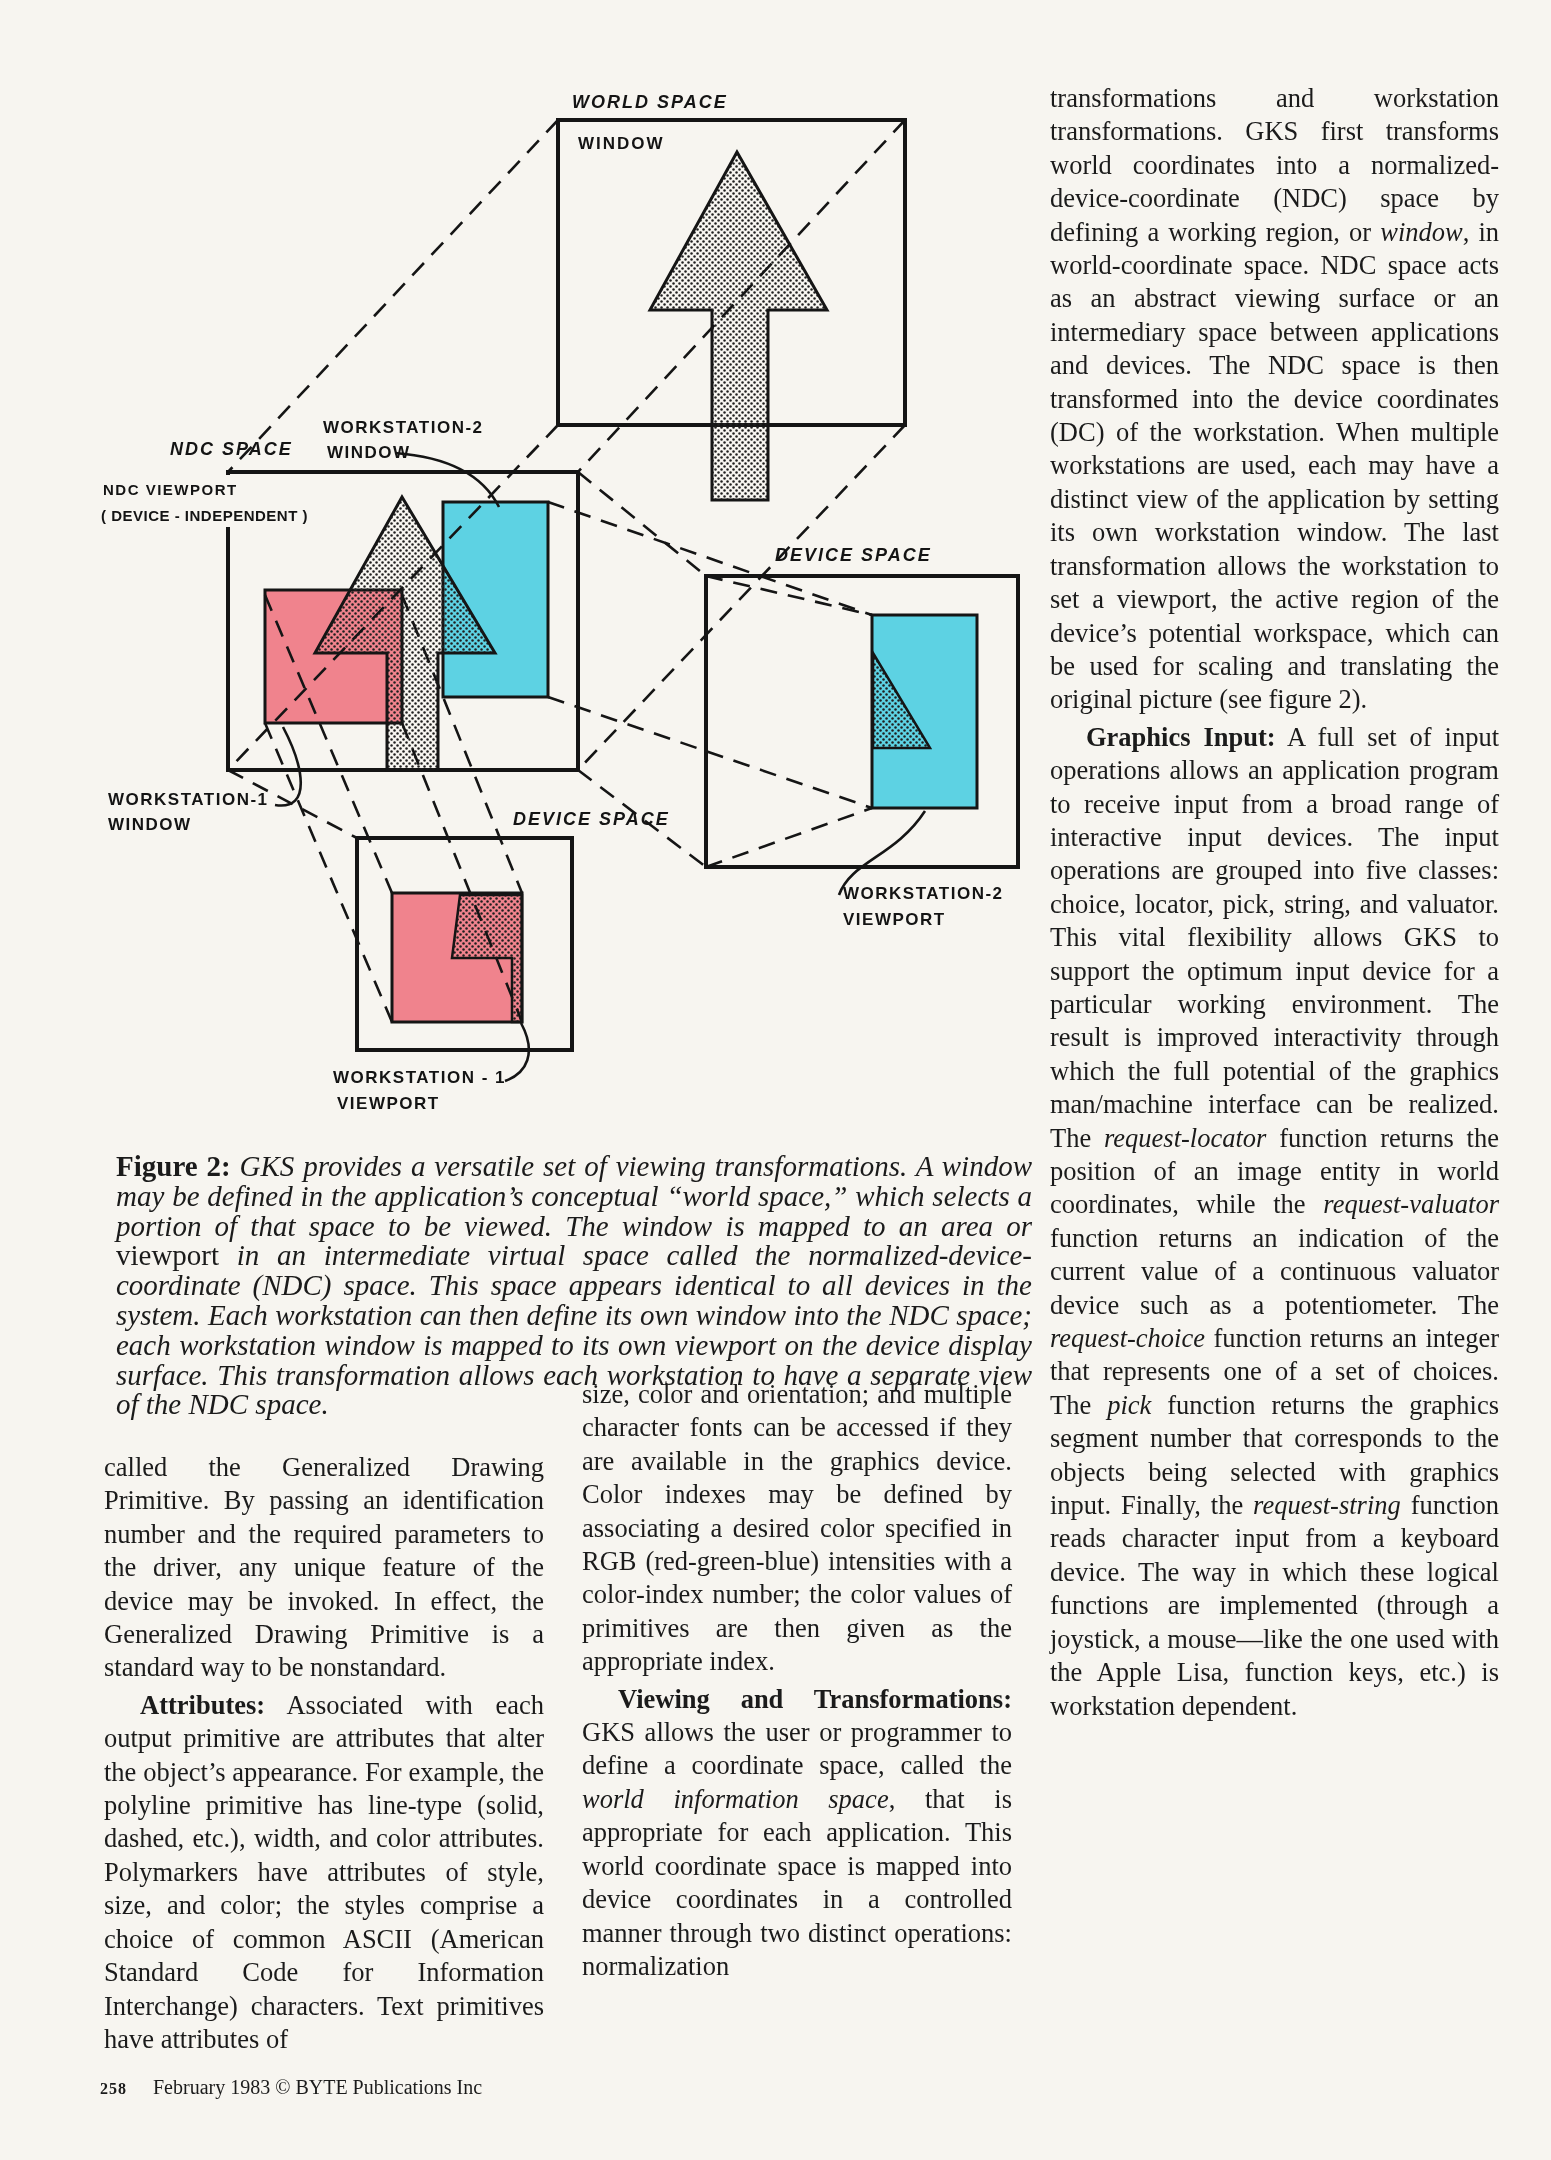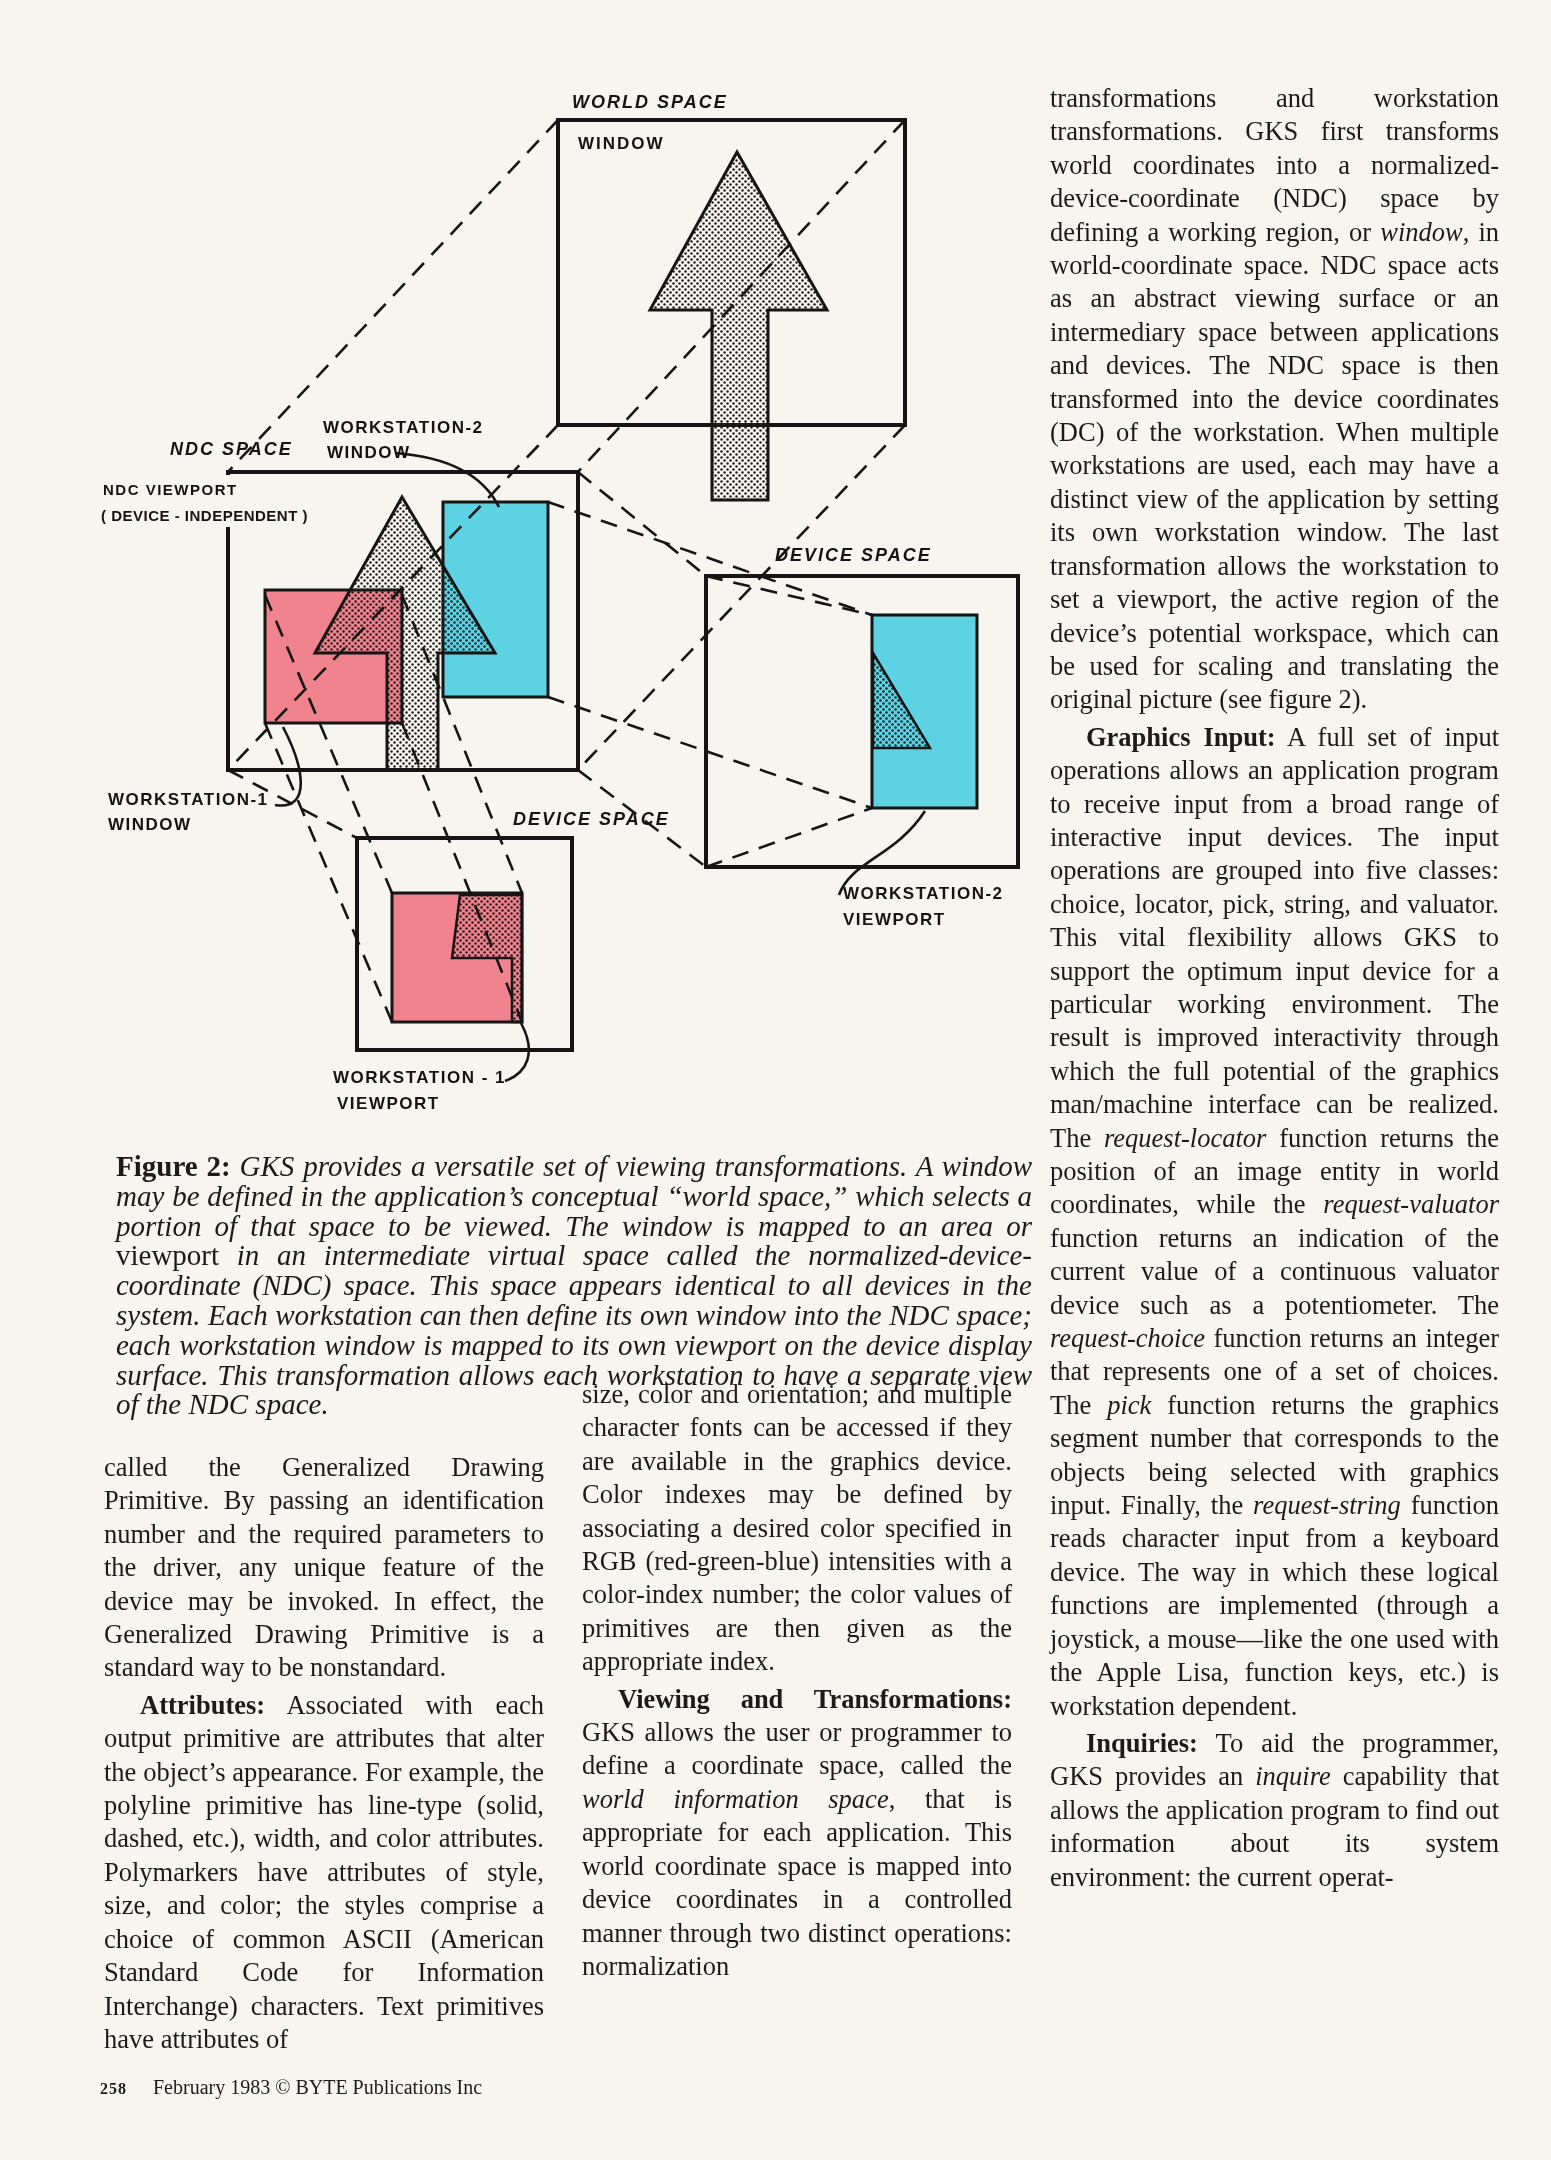--- a/index.html
+++ b/index.html
@@ -111,18 +111,17 @@
     <p><span>called the Generalized Drawing Primitive. By passing an identification number and the required parameters to the driver, any unique feature of the device may be invoked. In effect, the Generalized Drawing Primitive is a standard way to be nonstandard.</span></p>
     <p class="indent"><span class="b">Attributes:</span><span> Associated with each output primitive are attributes that alter the object’s appearance. For example, the polyline primitive has line-type (solid, dashed, etc.), width, and color attributes. Polymarkers have attributes of style, size, and color; the styles comprise a choice of common ASCII (American Standard Code for Information Interchange) characters. Text primitives have attributes of</span></p>
   </div>
 <div id="col-mid" class="col">
     <p><span>size, color and orientation; and multiple character fonts can be accessed if they are available in the graphics device. Color indexes may be defined by associating a desired color specified in RGB (red-green-blue) intensities with a color-index number; the color values of primitives are then given as the appropriate index.</span></p>
     <p class="indent"><span class="b">Viewing and Transformations:</span><span> GKS allows the user or programmer to define a coordinate space, called the </span><span class="i">world information space</span><span>, that is appropriate for each application. This world coordinate space is mapped into device coordinates in a controlled manner through two distinct operations: normalization</span></p>
   </div>
 <div id="col-right" class="col">
     <p><span>transformations and workstation transformations. GKS first transforms world coordinates into a normalized-device-coordinate (NDC) space by defining a working region, or </span><span class="i">window</span><span>, in world-coordinate space. NDC space acts as an abstract viewing surface or an intermediary space between applications and devices. The NDC space is then transformed into the device coordinates (DC) of the workstation. When multiple workstations are used, each may have a distinct view of the application by setting its own workstation window. The last transformation allows the workstation to set a viewport, the active region of the device’s potential workspace, which can be used for scaling and translating the original picture (see figure 2).</span></p>
     <p class="indent"><span class="b">Graphics Input:</span><span> A full set of input operations allows an application program to receive input from a broad range of interactive input devices. The input operations are grouped into five classes: choice, locator, pick, string, and valuator. This vital flexibility allows GKS to support the optimum input device for a particular working environment. The result is improved interactivity through which the full potential of the graphics man/machine interface can be realized. The </span><span class="i">request-locator</span><span> function returns the position of an image entity in world coordinates, while the </span><span class="i">request-valuator</span><span> function returns an indication of the current value of a continuous valuator device such as a potentiometer. The </span><span class="i">request-choice</span><span> function returns an integer that represents one of a set of choices. The </span><span class="i">pick</span><span> function returns the graphics segment number that corresponds to the objects being selected with graphics input. Finally, the </span><span class="i">request-string</span><span> function reads character input from a keyboard device. The way in which these logical functions are implemented (through a joystick, a mouse—like the one used with the Apple Lisa, function keys, etc.) is workstation dependent.</span></p>
-    <p class="indent"><span class="b">Inquiries:</span><span> To aid the programmer, GKS provides an </span><span class="i">inquire</span><span> capability that allows the application program to find out information about its system environment: the current operat-</span></p>
   </div>
 
 <div id="footer">
   <span class="pagenum">258</span><span>February 1983 © BYTE Publications Inc</span>
 </div>
 
 </body></html>

